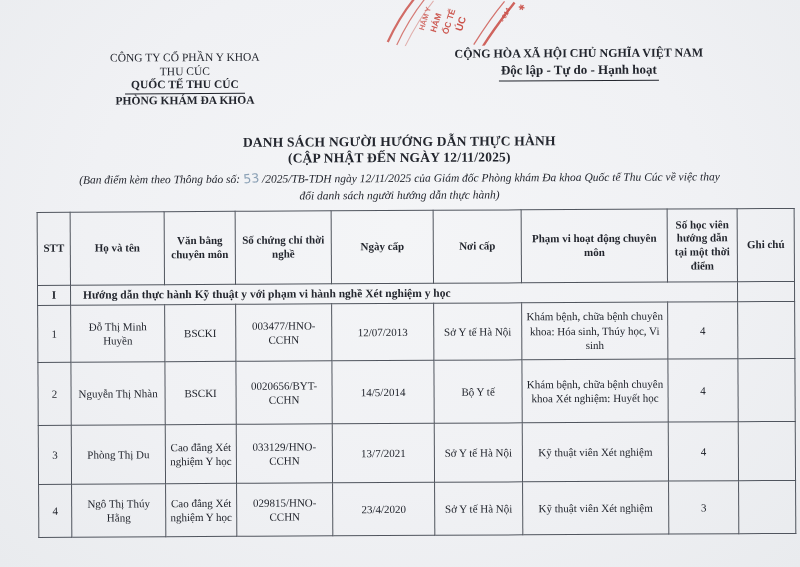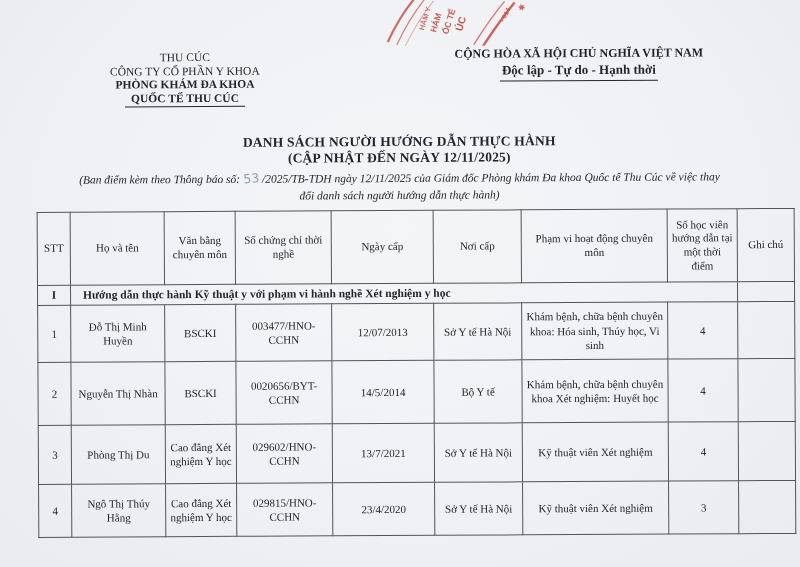--- a/index.html
+++ b/index.html
@@ -27,21 +27,21 @@
   table.main{
     position:absolute;left:37px;top:210px;width:757px;
     border-collapse:collapse;table-layout:fixed;
     font-size:11px;line-height:1.3;
   }
   table.main td,table.main th{
     border:1px solid #50555e;padding:2px 4px;text-align:center;vertical-align:middle;
     overflow:hidden;
   }
   table.main{border:1.5px solid #50555e;}
-  th{font-weight:normal;line-height:1.25;}
+  th{font-weight:bold;line-height:1.25;}
   .hdr-row{height:73px;}
   .sec-row{height:18px;}
   .sec-row td{font-weight:bold;font-size:11.5px;}
   .sec-label{text-align:left !important;padding-left:12px !important;}
   .row-1{height:57px;} .row-2{height:63px;} .row-3{height:59px;} .row-4{height:53px;}
   
   .stamp{position:absolute;left:375px;top:0;}
 </style>
 </head>
 <body>
@@ -61,29 +61,29 @@
         <text x="50" y="31" font-size="7.5" opacity="0.75" transform="rotate(-72 50 31)">HẨM Y</text>
         <text x="62" y="33" font-size="8.5" opacity="0.9" transform="rotate(-72 62 33)">HÁM</text>
         <text x="74" y="35" font-size="8.5" opacity="0.9" transform="rotate(-72 74 35)">ỐC TẾ</text>
         <text x="88" y="32" font-size="10" opacity="0.95" transform="rotate(-72 88 32)">ÚC</text>
         <text x="130" y="23" font-size="6.5" opacity="0.85" transform="rotate(-62 130 23)">- 014</text>
         <text x="146" y="12" font-size="8" opacity="0.9" transform="rotate(-20 146 12)">✱</text>
       </g>
     </svg>
 
     <div class="org-block">
+      <div>CÔNG TY CỔ PHẦN Y KHOA</div>
       <div>THU CÚC</div>
-      <div>CÔNG TY CỔ PHẦN Y KHOA</div>
+      <div class="b"><span class="ul">QUỐC TẾ THU CÚC</span></div>
       <div class="b">PHÒNG KHÁM ĐA KHOA</div>
-      <div class="b"><span class="ul">QUỐC TẾ THU CÚC</span></div>
     </div>
 
     <div class="nat-block">
       <div class="nat-l1">CỘNG HÒA XÃ HỘI CHỦ NGHĨA VIỆT NAM</div>
-      <div class="nat-l2"><span>Độc lập - Tự do - Hạnh thời</span></div>
+      <div class="nat-l2"><span>Độc lập - Tự do - Hạnh hoạt</span></div>
     </div>
 
     <div class="title title-1">DANH SÁCH NGƯỜI HƯỚNG DẪN THỰC HÀNH</div>
     <div class="title title-2">(CẬP NHẬT ĐẾN NGÀY 12/11/2025)</div>
 
     <div class="subtitle">
       <div><span>(Ban điểm kèm theo Thông báo số:</span><span class="hand-number">53</span><span>/2025/TB-TDH ngày 12/11/2025 của Giám đốc Phòng khám Đa khoa Quốc tế Thu Cúc về việc thay</span></div>
       <div>đổi danh sách người hướng dẫn thực hành)</div>
     </div>
 
@@ -136,21 +136,21 @@
         <td>14/5/2014</td>
         <td>Bộ Y tế</td>
         <td>Khám bệnh, chữa bệnh chuyên khoa Xét nghiệm: Huyết học</td>
         <td>4</td>
         <td></td>
       </tr>
       <tr class="row-3">
         <td>3</td>
         <td>Phòng Thị Du</td>
         <td>Cao đẳng Xét nghiệm Y học</td>
-        <td>029602/HNO-CCHN</td>
+        <td>033129/HNO-CCHN</td>
         <td>13/7/2021</td>
         <td>Sở Y tế Hà Nội</td>
         <td>Kỹ thuật viên Xét nghiệm</td>
         <td>4</td>
         <td></td>
       </tr>
       <tr class="row-4">
         <td>4</td>
         <td>Ngô Thị Thúy Hằng</td>
         <td>Cao đẳng Xét nghiệm Y học</td>

